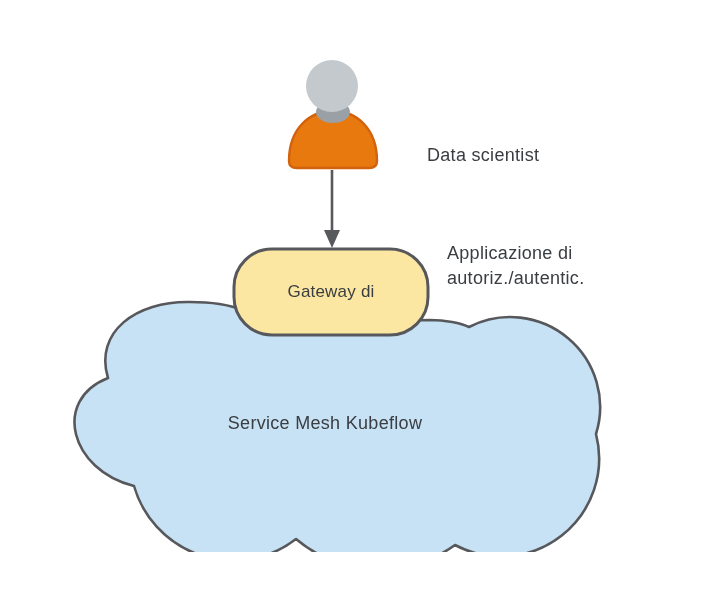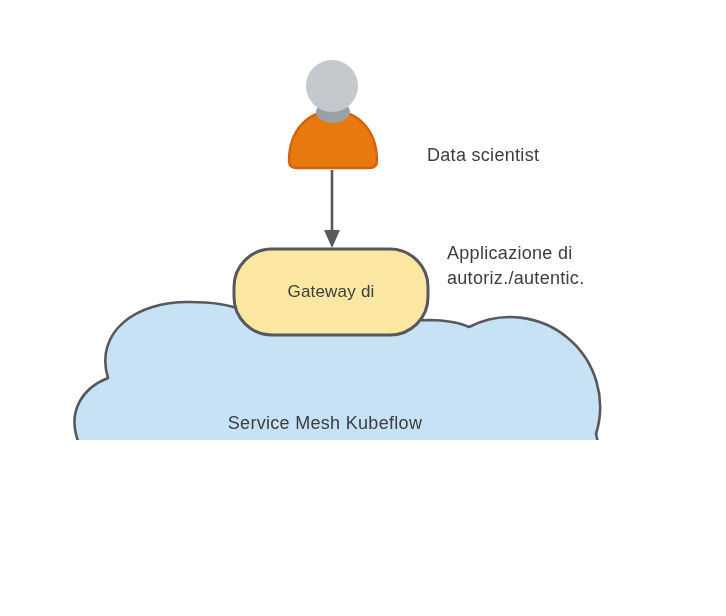--- a/index.html
+++ b/index.html
@@ -3,21 +3,21 @@
 <meta charset="utf-8">
 <style>
   html, body {
     margin: 0;
     padding: 0;
     background: #ffffff;
   }
   .canvas {
     position: relative;
     width: 726px;
-    height: 440px;
+    height: 552px;
     background: #ffffff;
     font-family: "Liberation Sans", sans-serif;
     color: #3a3d41;
     overflow: hidden;
   }
   .diagram-svg {
     position: absolute;
     left: 0;
     top: 0;
   }

